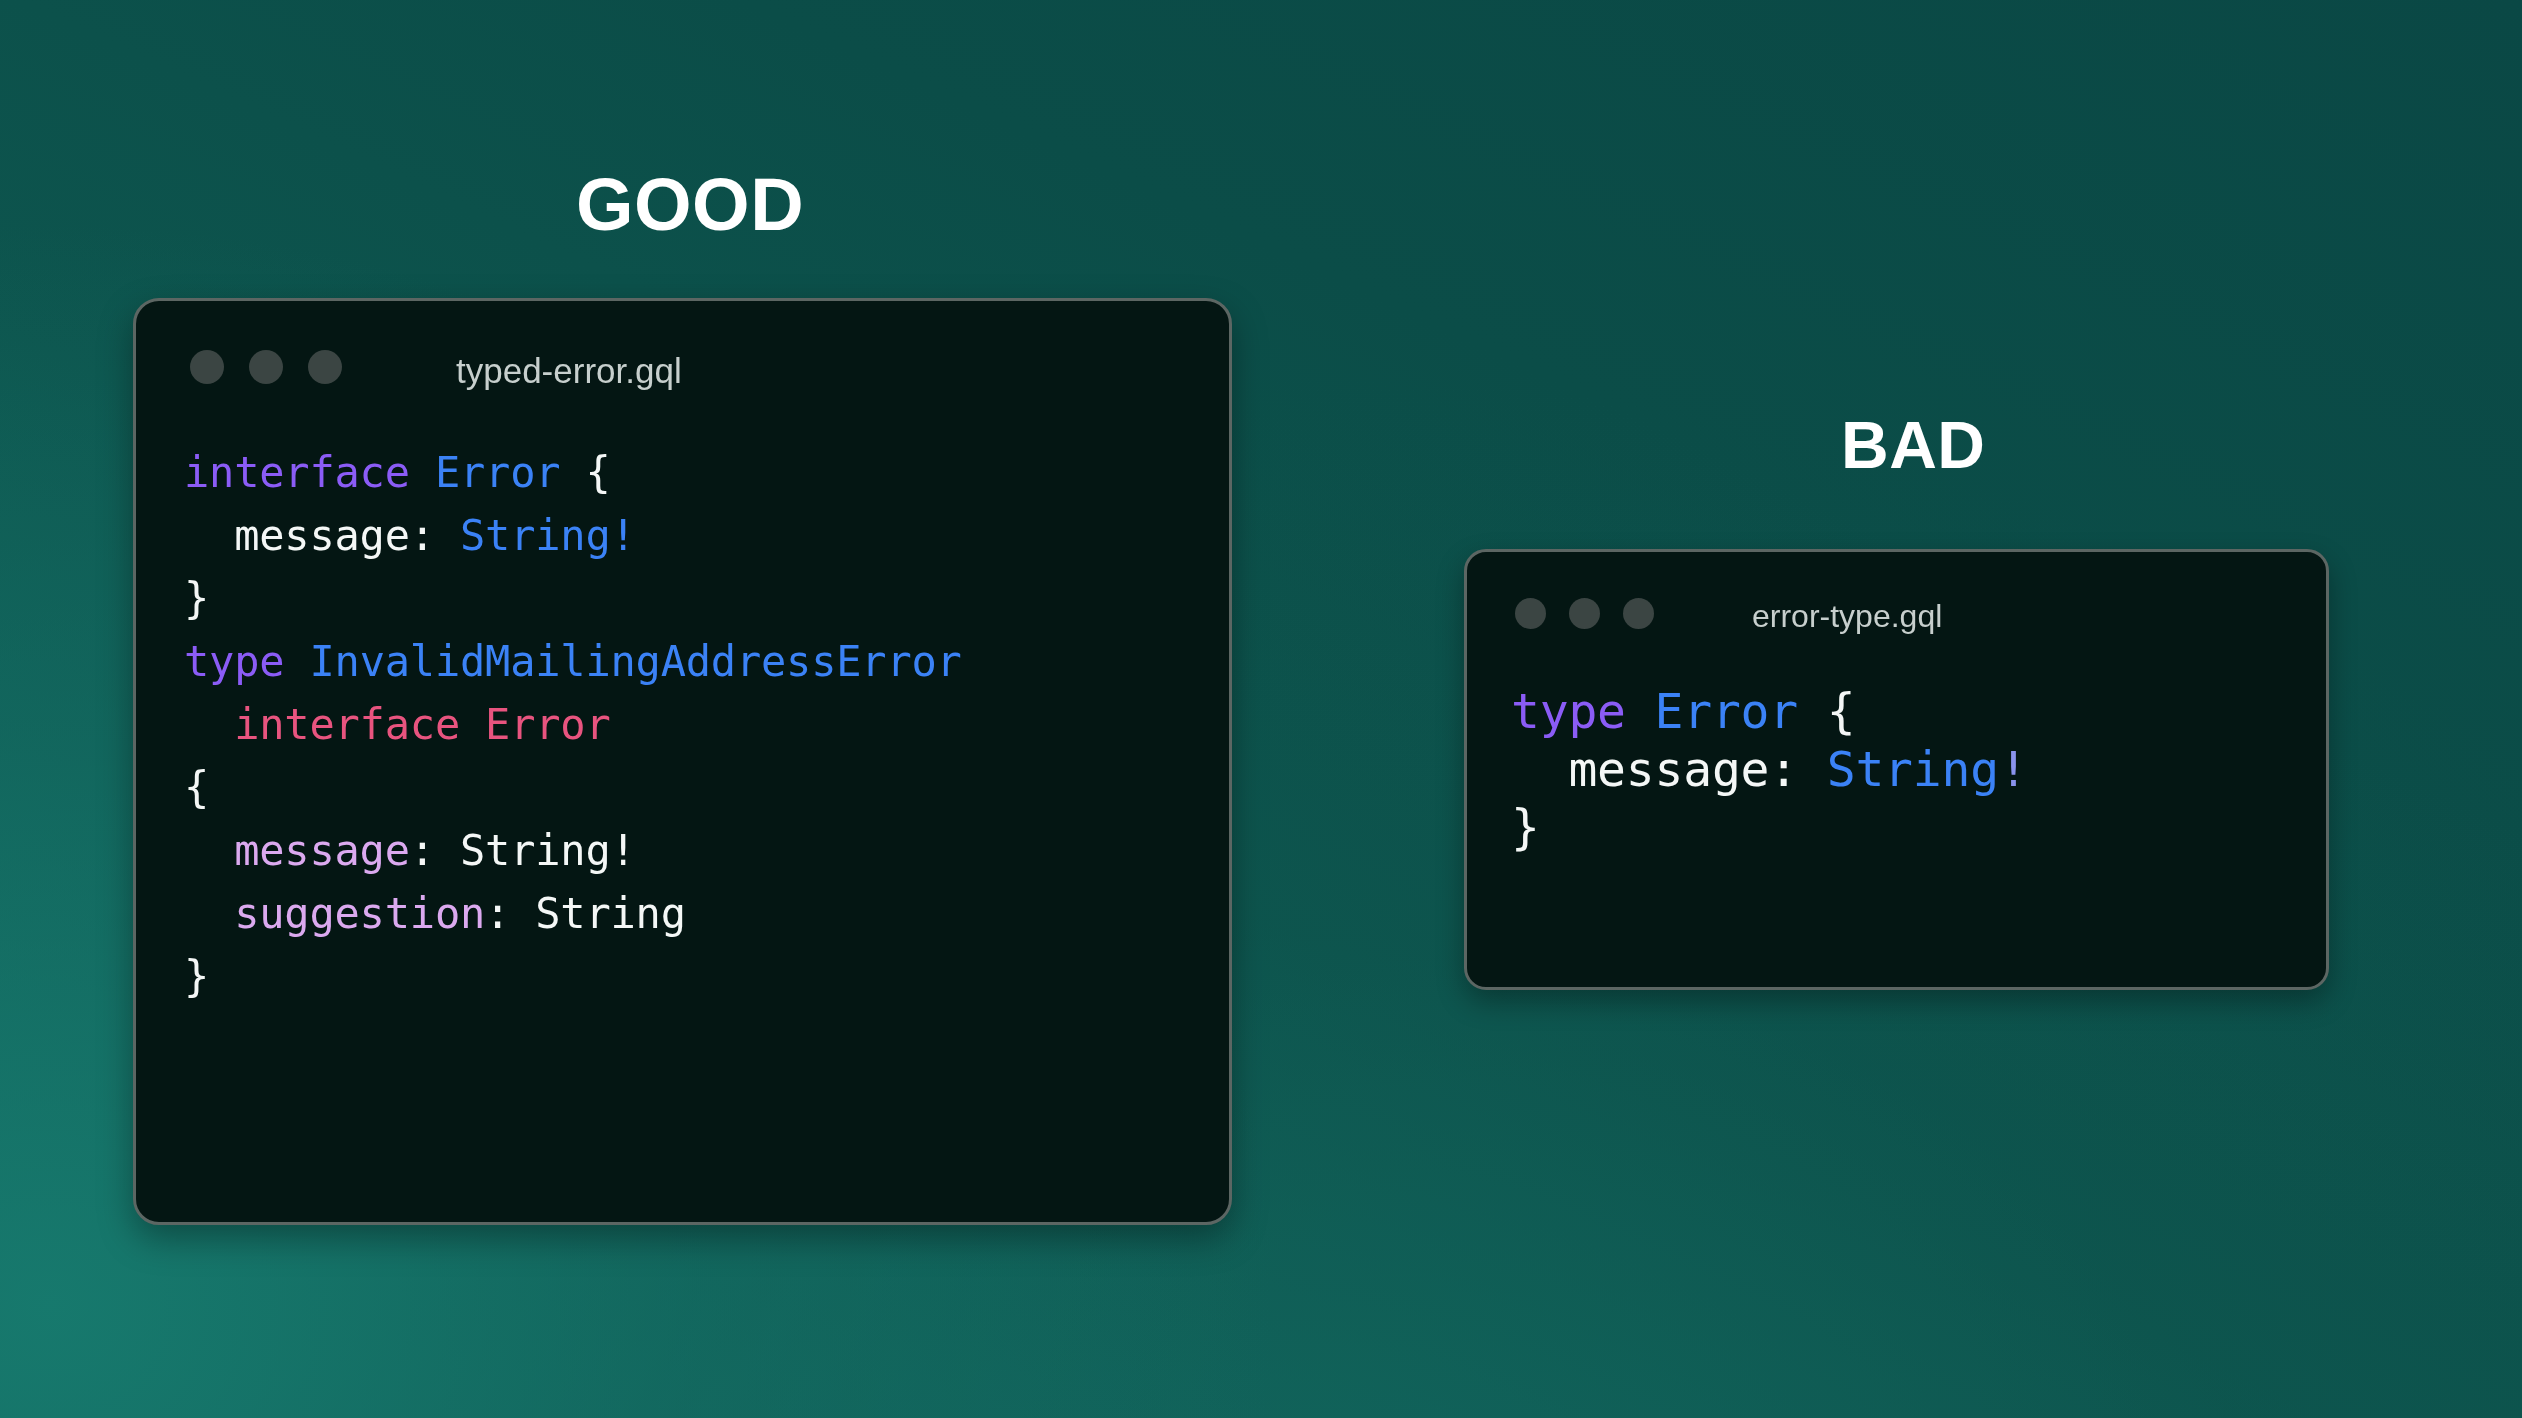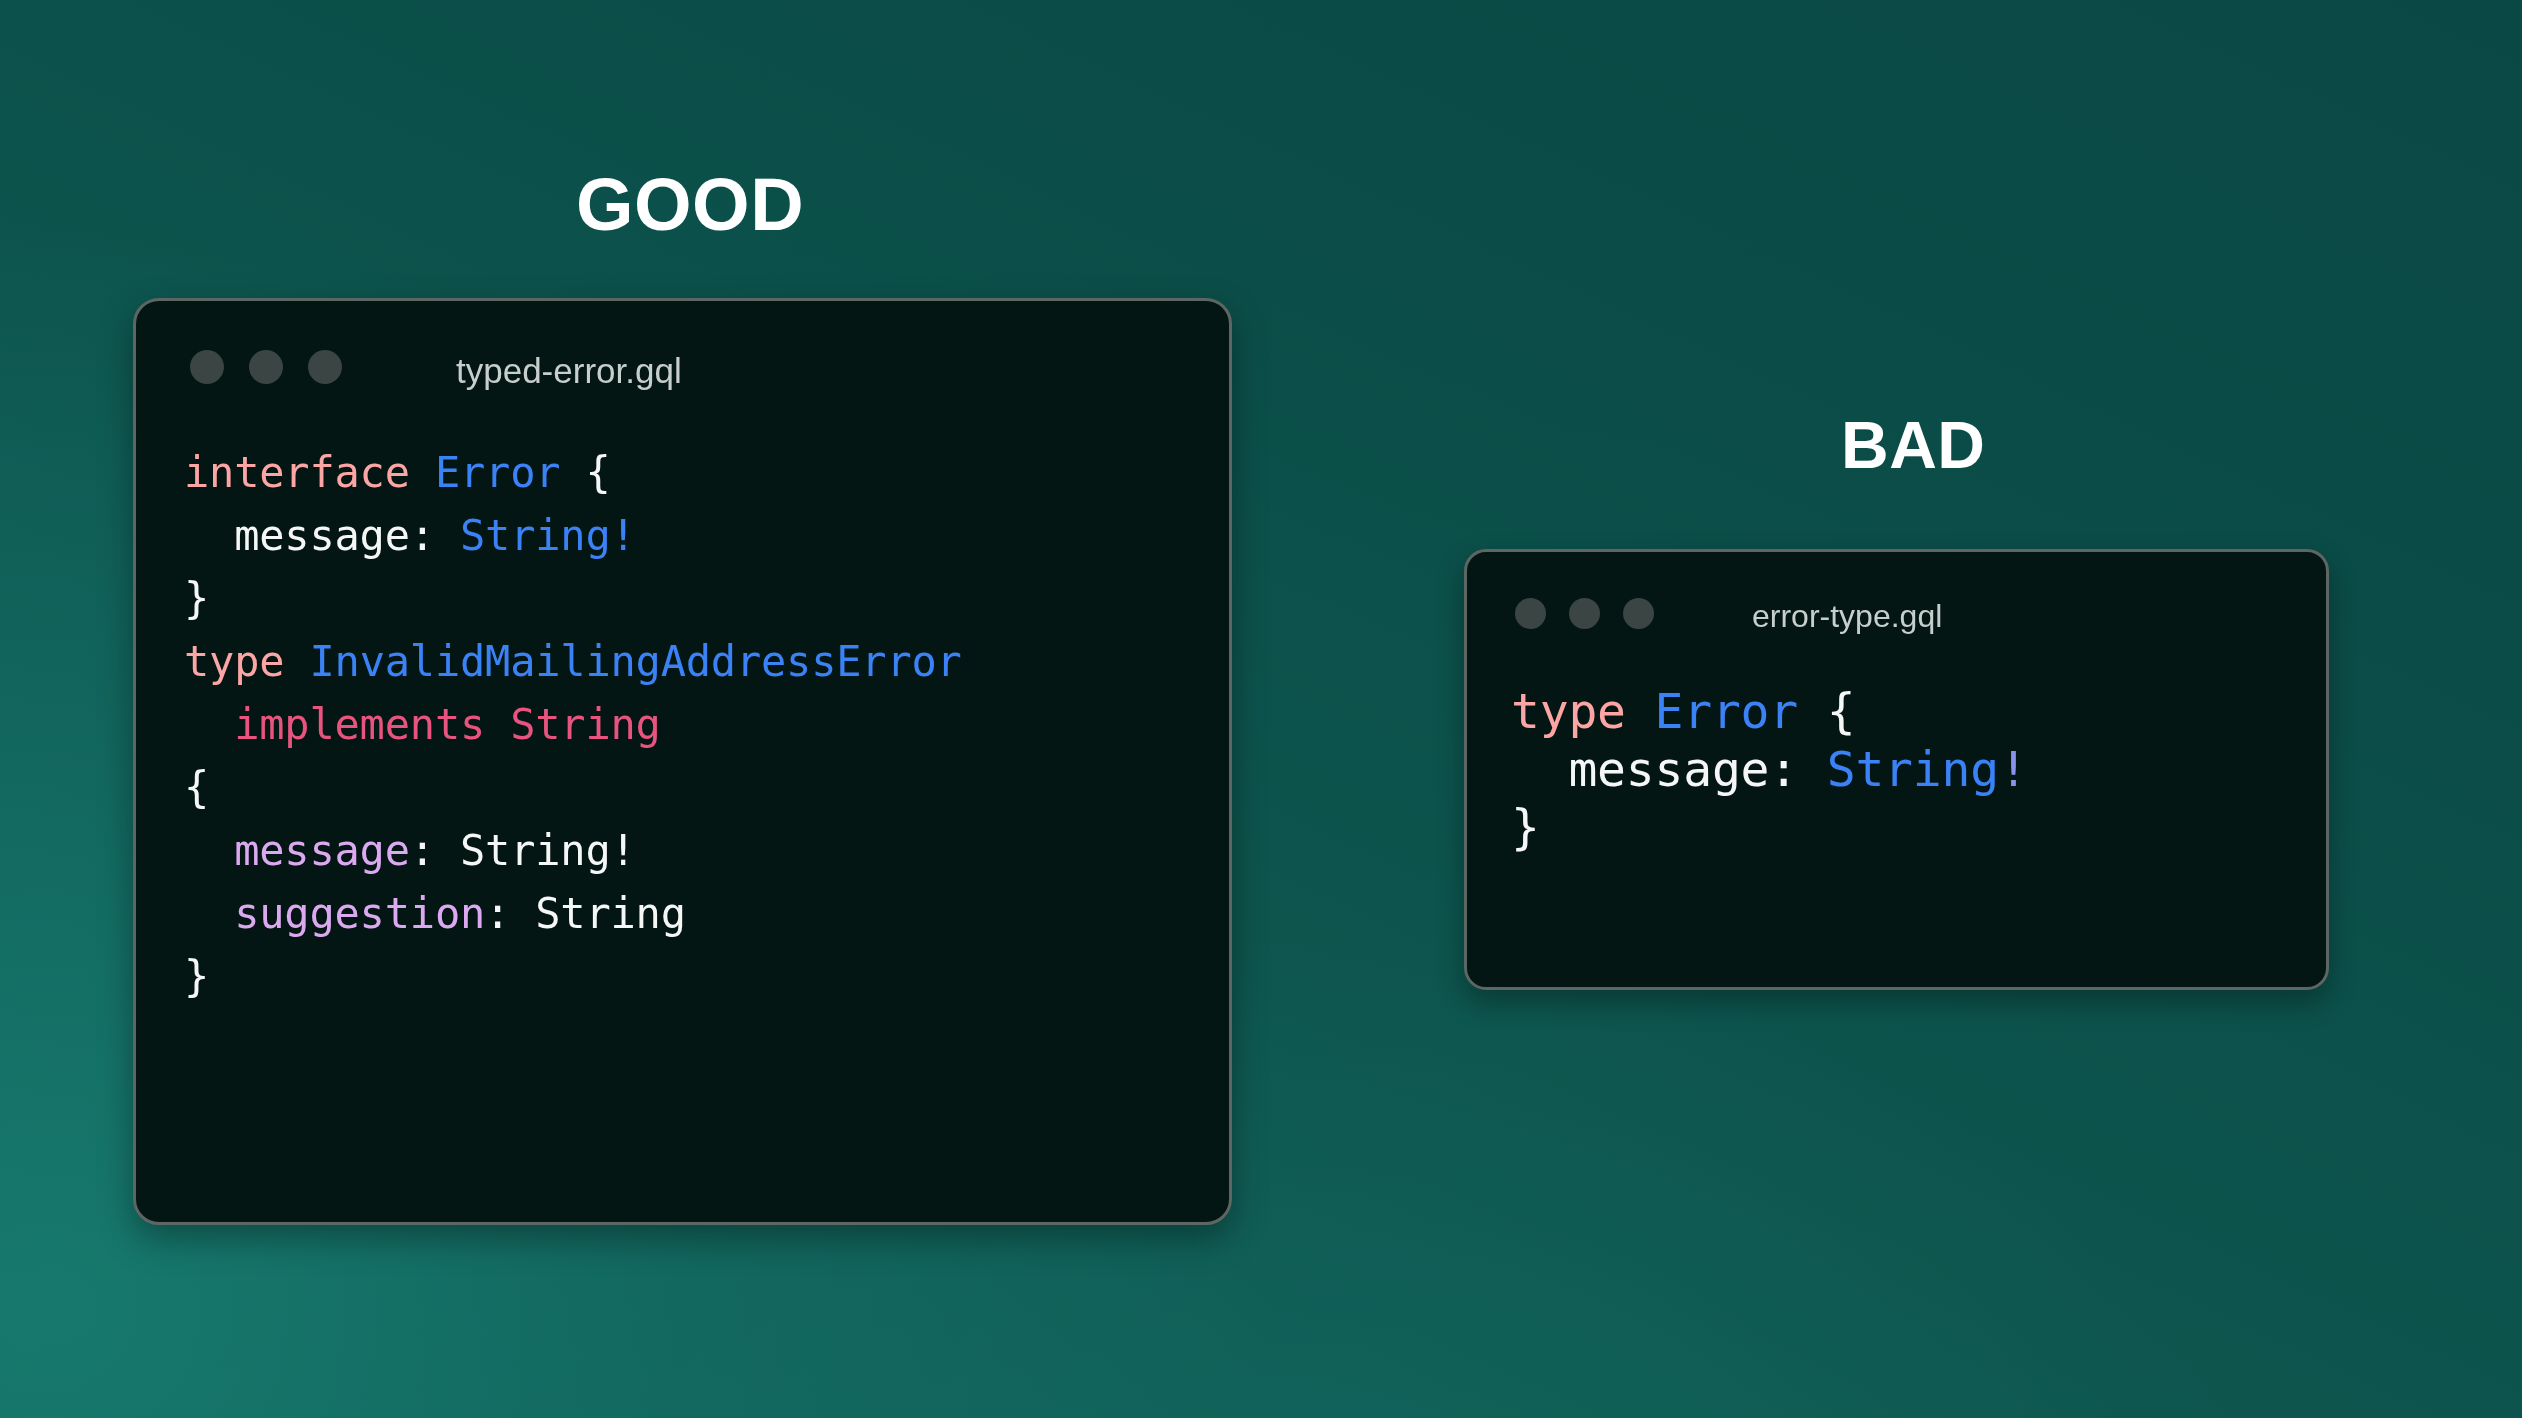--- a/index.html
+++ b/index.html
@@ -111,21 +111,21 @@
   }
   #card-bad .code-body {
     font-size: 48px;
     line-height: 58px;
     padding: 8px 12px 0 44px;
     letter-spacing: -0.2px;
   }
   .code-line { display: block; }
 
   
-  .tok-keyword { color: #fca5a5; }
+  .tok-keyword { color: #8b5cf6; }
   .tok-type    { color: #3b82f6; }
   .tok-punct   { color: #f4f7f6; }
   .tok-plain   { color: #f4f7f6; }
   .tok-impl    { color: #e8547f; }
   .tok-field   { color: #dba9ef; }
   .tok-bang    { color: #8a93ec; }
 </style>
 </head>
 <body>
 
@@ -139,21 +139,21 @@
         <span class="traffic-dot"></span>
         <span class="traffic-dot"></span>
         <span class="traffic-dot"></span>
       </div>
       <div class="card-filename">typed-error.gql</div>
     </div>
     <div class="code-body" id="code-good"><span class="code-line"><span class="tok-keyword">interface</span><span class="tok-plain"> </span><span class="tok-type">Error</span><span class="tok-plain"> </span><span class="tok-punct">{</span>
 </span><span class="code-line"><span class="tok-plain">  message</span><span class="tok-punct">: </span><span class="tok-type">String!</span>
 </span><span class="code-line"><span class="tok-punct">}</span>
 </span><span class="code-line"><span class="tok-keyword">type</span><span class="tok-plain"> </span><span class="tok-type">InvalidMailingAddressError</span>
-</span><span class="code-line"><span class="tok-plain">  </span><span class="tok-impl">implements String</span>
+</span><span class="code-line"><span class="tok-plain">  </span><span class="tok-impl">interface Error</span>
 </span><span class="code-line"><span class="tok-punct">{</span>
 </span><span class="code-line"><span class="tok-plain">  </span><span class="tok-field">message</span><span class="tok-punct">: </span><span class="tok-plain">String!</span>
 </span><span class="code-line"><span class="tok-plain">  </span><span class="tok-field">suggestion</span><span class="tok-punct">: </span><span class="tok-plain">String</span>
 </span><span class="code-line"><span class="tok-punct">}</span>
 </span></div>
   </div>
 
   <div class="section-heading" id="heading-bad">BAD</div>
 
   <div class="code-card" id="card-bad">

